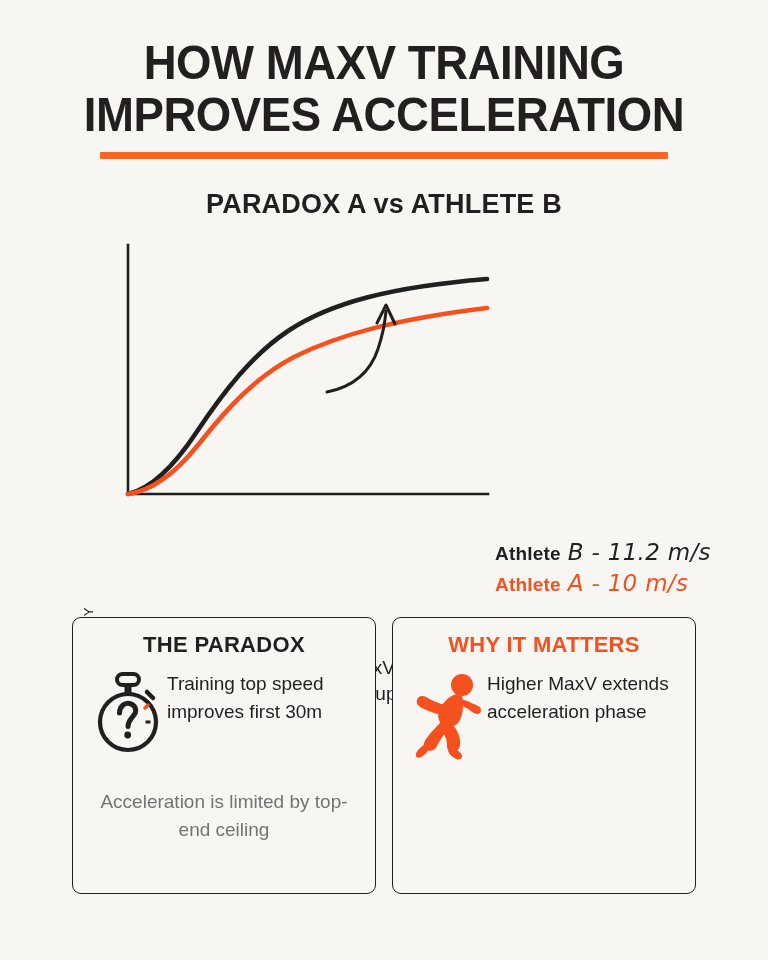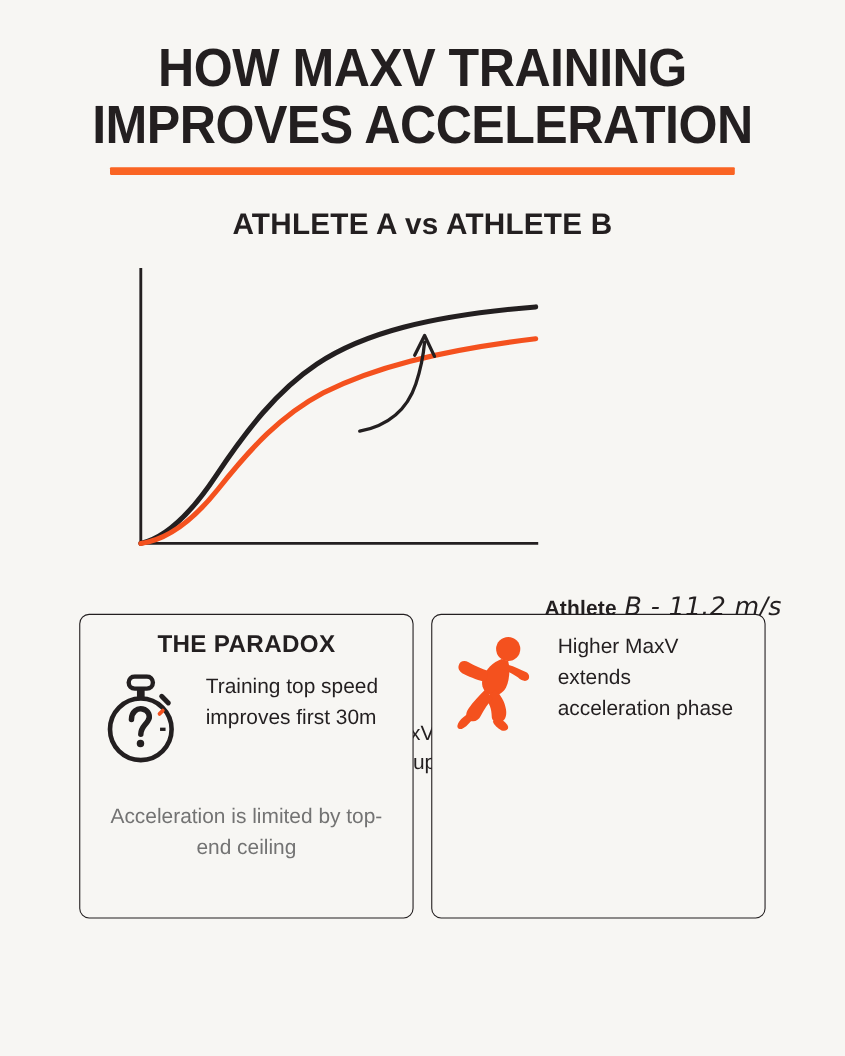--- a/index.html
+++ b/index.html
@@ -129,21 +129,21 @@
     text-align: center;
     font-size: 19px;
     line-height: 26px;
     color: #231F20;
   }
 
   
   .cards {
     position: absolute;
     left: 72px;
-    top: 558px;
+    top: 617px;
     width: 694px;
     display: flex;
     gap: 16px;
   }
   .card {
     width: 304px;
     box-sizing: border-box;
     border: 1.6px solid #231F20;
     border-radius: 9px;
     background: #F7F6F3;
@@ -156,21 +156,21 @@
     font-size: 22px;
     letter-spacing: 0.3px;
     margin-bottom: 10px;
   }
   .card-title.dark { color: #231F20; }
   .card-title.accent { color: #F4511E; }
 
   .card-top {
     display: flex;
     align-items: flex-start;
-    gap: 20px;
+    gap: 0;
     min-height: 104px;
   }
   .card-icon {
     flex: 0 0 auto;
     width: 78px;
     display: flex;
     align-items: flex-start;
     justify-content: center;
     padding-top: 4px;
   }
@@ -192,21 +192,21 @@
 </head>
 <body>
 
 <div class="title-block">
   <div class="title-line">HOW MAXV TRAINING</div>
   <div class="title-line">IMPROVES ACCELERATION</div>
   <div class="title-rule"></div>
 </div>
 
 <div class="subtitle">
-  <div><span>ATHLETE A </span><span class="vs">vs</span><span> ATHLETE B</span></div>
+  <div><span>PARADOX A </span><span class="vs">vs</span><span> ATHLETE B</span></div>
 </div>
 
 <div class="chart-wrap">
 
   <svg class="chart-svg" width="768" height="300" viewBox="0 0 768 300">
 
     <path d="M128 8 L128 257 L488 257" fill="none" stroke="#231F20" stroke-width="2.6" stroke-linecap="square"></path>
 
     <path d="M128 257 C 150 252, 172 232, 196 196 C 224 154, 252 118, 288 94 C 330 66, 390 50, 487 42" fill="none" stroke="#231F20" stroke-width="4.6" stroke-linecap="round"></path>
 
@@ -261,20 +261,21 @@
           <rect x="54.5" y="48.5" width="5" height="3" fill="#231F20"></rect>
           <path d="M54 36 l3 -3" stroke="#F4511E" stroke-width="3.4" stroke-linecap="round"></path>
         </svg>
       </div>
       <div class="card-top-text">Training top speed improves first 30m</div>
     </div>
     <div class="card-bottom center">Acceleration is limited by top-end ceiling</div>
   </div>
 
   <div class="card">
+    <div class="card-title accent">WHY IT MATTERS</div>
     <div class="card-top">
       <div class="card-icon">
         <svg width="78" height="88" viewBox="0 0 78 88">
           <g fill="#F4511E">
 
             <circle cx="53" cy="13" r="11"></circle>
 
             <path d="M47 22 C 39 25, 33 31, 30 39 C 28 45, 30 51, 35 54 C 41 57, 48 54, 51 48
                      C 54 42, 55 32, 53 24 Z"></path>
 

